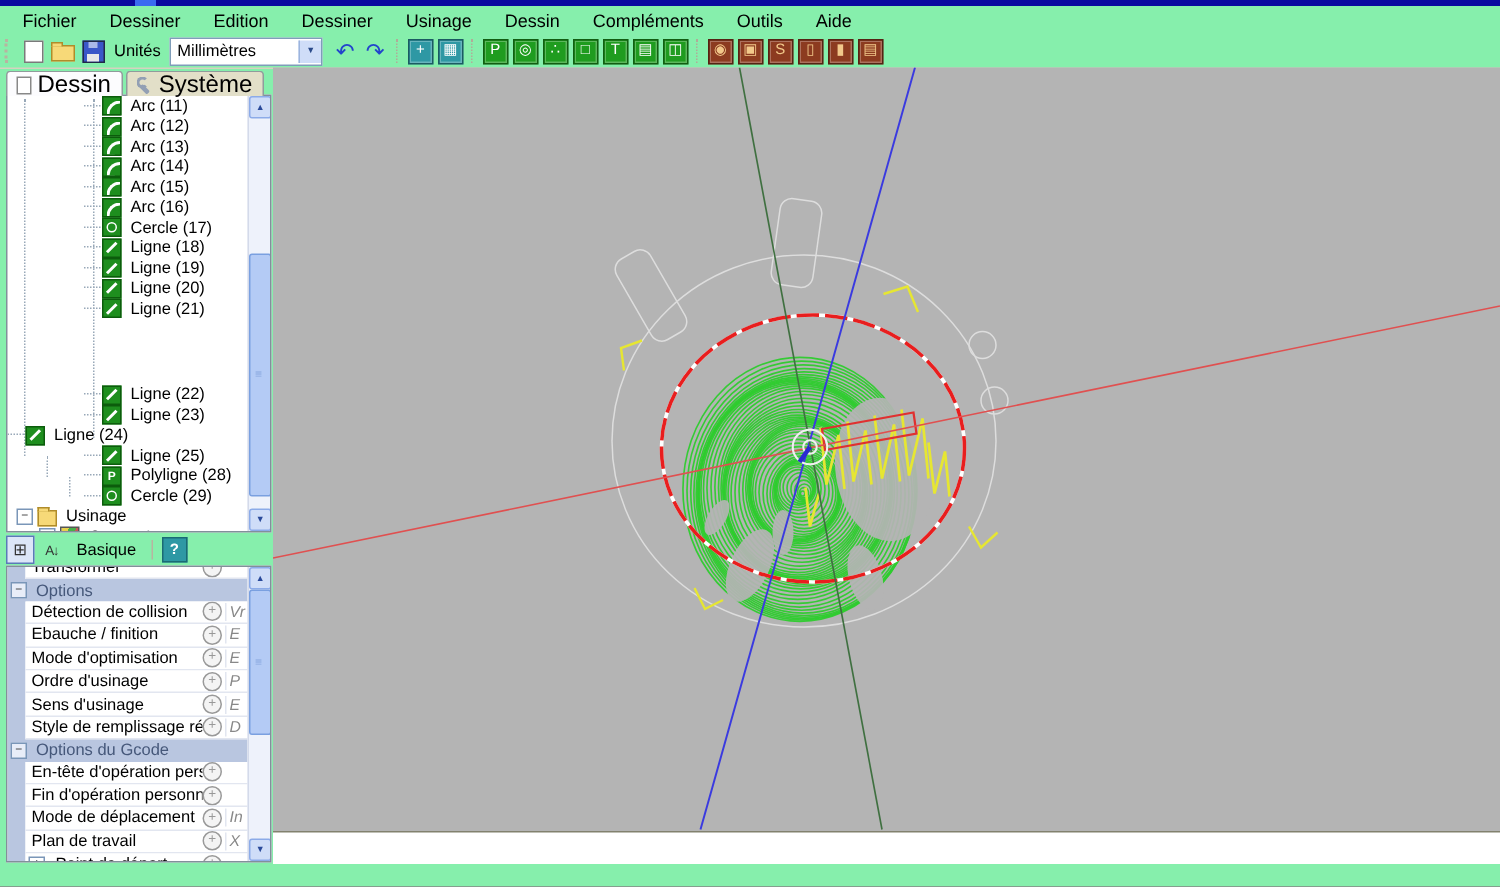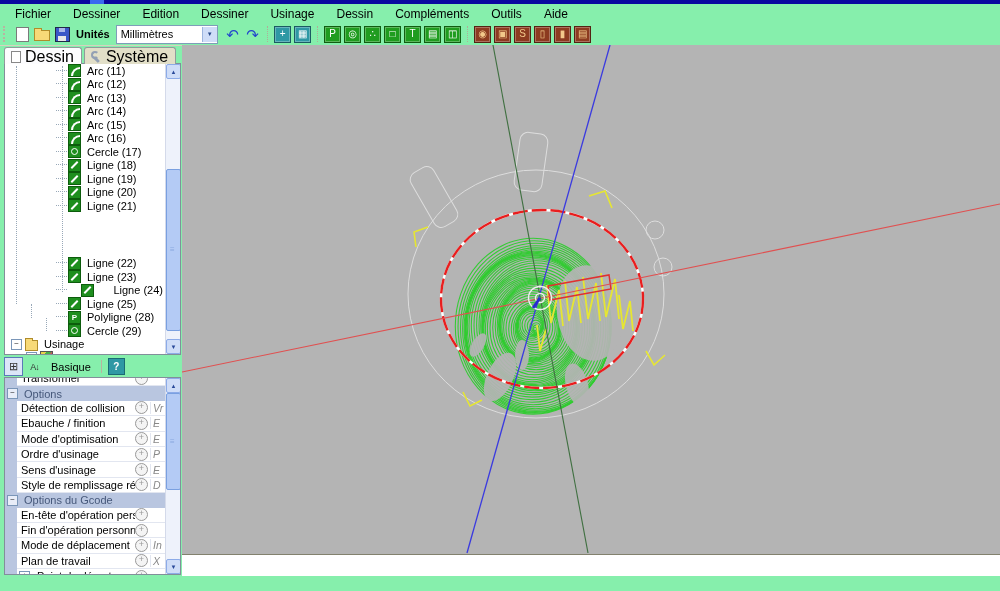--- a/index.html
+++ b/index.html
@@ -20,21 +20,21 @@
            box-shadow:inset 0 0 0 1px rgba(255,255,255,.28);}
   .teal{background:#2e98a4;}
   .green{background:#1f9c1f;}
   .redop{background:#8c3b20;color:#f2c88a;}
   .newfile{width:11px;height:13px;background:#fff;border:1px solid #7a7a7a;}
   .folder{width:14px;height:9px;background:#f7d978;border:1px solid #b08c2a;position:relative;margin-top:3px;}
   .folder:before{content:"";position:absolute;left:-1px;top:-3px;width:6px;height:2px;background:#f7d978;border:1px solid #b08c2a;border-bottom:none;}
   .floppy{width:13px;height:13px;background:#3a57c8;border:1px solid #202848;position:relative;}
   .floppy:before{content:"";position:absolute;left:2px;bottom:0;width:8px;height:5px;background:#e8e8e8;}
   .floppy:after{content:"";position:absolute;left:3px;top:0;width:6px;height:4px;background:#aab8e8;}
-  .units-label{font-weight:bold;font-size:11px;margin:0 6px 0 4px;}
+  .units-label{font-weight:normal;font-size:11px;margin:0 6px 0 4px;}
   .combo{width:96px;height:17px;background:#fff;border:1px solid #7f9db9;display:flex;align-items:center;
          padding-left:4px;font-size:11px;}
   .combo .da{margin-left:auto;width:14px;height:15px;background:#cfddf8;border-left:1px solid #9cb4de;
              display:flex;align-items:center;justify-content:center;font-size:6px;color:#2a4a8a;}
   .uarrow{color:#2244cc;font-size:15px;line-height:1;}
   
   .tabs{position:absolute;left:4px;top:47px;height:17px;display:flex;z-index:3;}
   .tab{border:1px solid #919b9c;border-bottom:none;border-radius:3px 3px 0 0;padding:1px 7px 0 6px;
        font-size:16px;background:#e2dfc8;display:flex;gap:4px;align-items:center;height:15px;cursor:default;}
   .tab.active{background:#fcfcfe;z-index:4;}
@@ -431,21 +431,21 @@
         </div>
         <div class="trow" style="padding-left: 51px;">
           <span class="conn"></span>
           <span class="t-icon">
             <span class="gsq">
               <span class="lineg"></span>
             </span>
           </span>
           <span class="lbl">Ligne (23)</span>
         </div>
-        <div class="trow" style="padding-left: 51px; justify-content: space-between;">
+        <div class="trow" style="">
           <span class="conn"></span>
           <span class="t-icon">
             <span class="gsq">
               <span class="lineg"></span>
             </span>
           </span>
           <span class="lbl">Ligne (24)</span>
         </div>
         <div class="trow" style="padding-left: 51px;">
           <span class="conn"></span>

